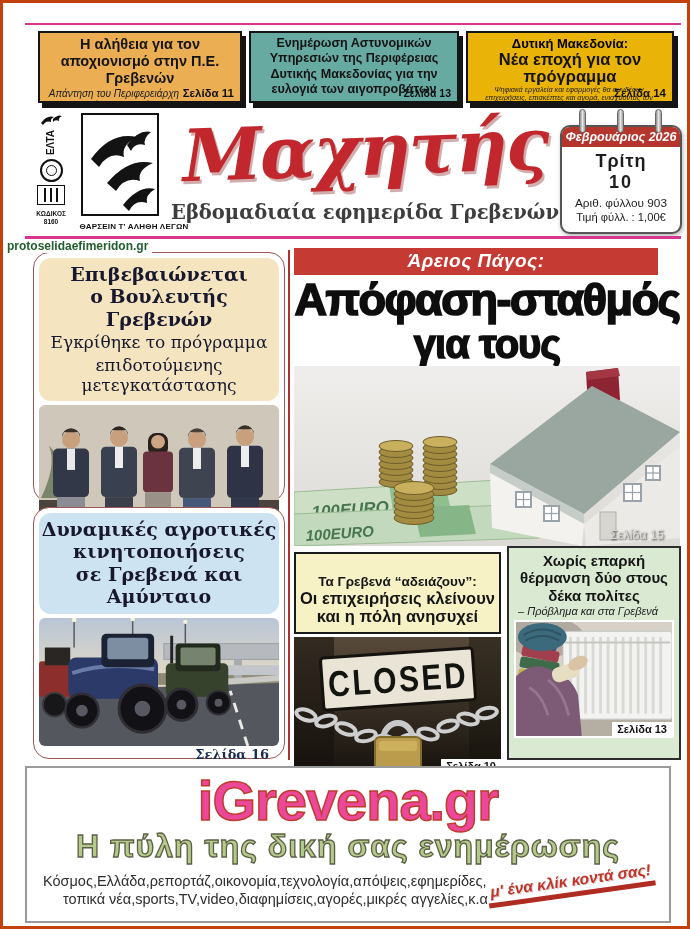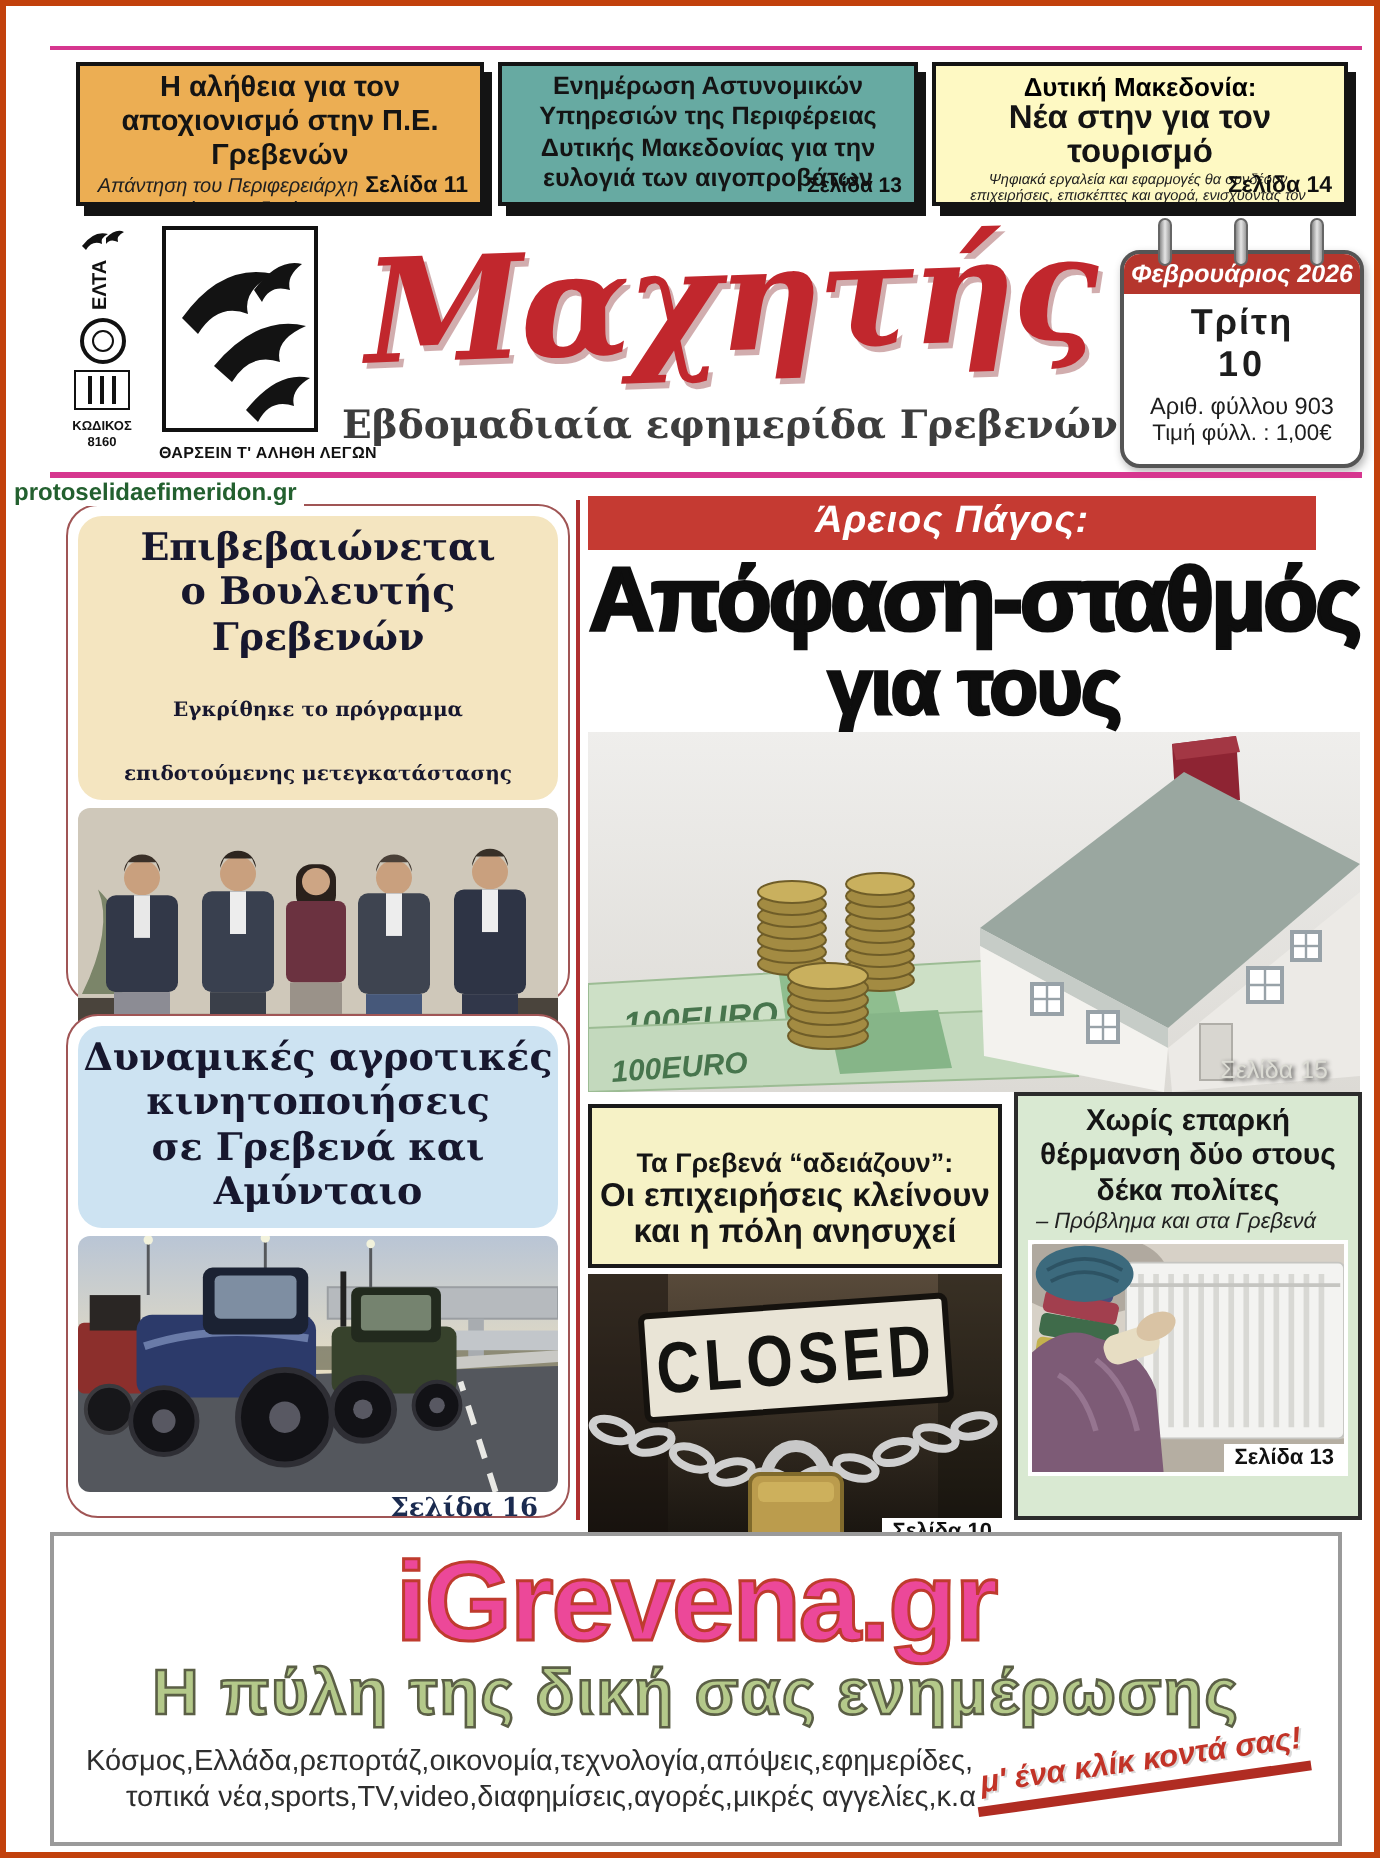--- a/index.html
+++ b/index.html
@@ -19,21 +19,21 @@
   }
   .teaser .t-title { font-weight:bold; line-height:1.18; color:#141414; }
   .teaser .t-sub { font-style:italic; color:#202020; line-height:1.12; }
   .teaser .t-page { position:absolute; right:6px; bottom:2px; font-weight:bold; font-size:11.5px; color:#101010; }
   #teaser-1 { left:35px; width:204px; background:#ecae53; }
   #teaser-1 .t-title { font-size:14.5px; }
   #teaser-1 .t-sub { font-size:10px; margin-top:1px; padding-right:52px; }
   #teaser-2 { left:246px; width:210px; background:#67aaa2; }
   #teaser-2 .t-title { font-size:12.6px; line-height:1.22; }
   #teaser-2 .t-page { font-size:10.5px; }
-  #teaser-3 { left:463px; width:208px; background:#fef9c3; }
+  #teaser-3 { left:463px; width:208px; background:#eab308; }
   #teaser-3 .t-kicker { font-weight:bold; font-size:13px; }
   #teaser-3 .t-title { font-size:16.5px; line-height:1; }
   #teaser-3 .t-sub { font-size:7.3px; margin-top:2px; padding:0 4px 0 2px; }
 
   
   #elta-strip { left:22px; top:110px; width:52px; display:flex; flex-direction:column; align-items:center; gap:3px; }
   .elta-label { font-size:10px; font-weight:bold; transform:rotate(-90deg); margin:8px 0; color:#111; }
   .stamp-circle { width:23px; height:23px; border:2px solid #111; border-radius:50%; display:flex; align-items:center; justify-content:center; }
   .stamp-circle-inner { width:11px; height:11px; border:1.5px solid #111; border-radius:50%; }
   .stamp-rect { width:28px; height:20px; border:1px solid #111; display:flex; justify-content:space-around; padding:2px 4px; }
@@ -66,21 +66,21 @@
   #watermark { left:2px; top:236px; font-size:12px; font-weight:bold; color:#23602f; background:#fff; padding:0 4px 0 2px; z-index:5; }
 
   
   .frame { position:absolute; left:30px; width:252px; border:1.5px solid #a05555; border-radius:16px; background:#fff; padding:5px 5px 2px; }
   #frame-1 { top:249px; height:250px; }
   #frame-2 { top:504px; height:252px; }
   .soft-box { border-radius:12px; text-align:center; padding:5px 2px 6px; }
   #frame-1 .soft-box { background:#f4e5c0; }
   #frame-2 .soft-box { background:#cde3f2; }
   .soft-title { font-family:"DejaVu Serif", serif; font-weight:bold; font-size:19px; line-height:1.18; color:#17172e; }
-  .soft-sub { font-family:"DejaVu Serif", serif; font-weight:bold; font-size:10px; line-height:1.2; color:#17172e; margin-top:20px; }
+  .soft-sub { font-family:"DejaVu Serif", serif; font-weight:normal; font-size:17px; line-height:1.2; color:#17172e; margin-top:2px; }
   .frame-photo { display:block; width:100%; border-radius:6px; margin-top:4px; }
   .frame-caption { text-align:right; padding-right:10px; font-family:"DejaVu Serif", serif; font-weight:bold; font-size:13px; color:#1b2b50; margin-top:1px; }
 
   #col-divider { left:285px; top:247px; width:2px; height:510px; background:#b03030; }
 
   
   #kicker-bar { left:291px; top:245px; width:364px; height:27px; background:#c53a32;
     color:#fff; font-style:italic; font-weight:bold; font-size:19px; text-align:center; line-height:26px; letter-spacing:0.5px; }
   #headline { left:289px; top:274px; width:390px; text-align:center; color:#0e0e0e; }
   #headline .h1 { font-size:45px; font-weight:bold; line-height:1.02; letter-spacing:-1.5px; -webkit-text-stroke:1.7px #0e0e0e; }
@@ -124,21 +124,21 @@
     <div class="t-title">Η αλήθεια για τον αποχιονισμό στην Π.Ε. Γρεβενών</div>
     <div class="t-sub">Απάντηση του Περιφερειάρχη Δυτικής Μακεδονίας</div>
     <div class="t-page">Σελίδα 11</div>
   </div>
   <div class="teaser" id="teaser-2">
     <div class="t-title">Ενημέρωση Αστυνομικών Υπηρεσιών της Περιφέρειας Δυτικής Μακεδονίας για την ευλογιά των αιγοπροβάτων</div>
     <div class="t-page">Σελίδα 13</div>
   </div>
   <div class="teaser" id="teaser-3">
     <div class="t-kicker">Δυτική Μακεδονία:</div>
-    <div class="t-title">Νέα στην για τον τουρισμό</div>
+    <div class="t-title">Νέα εποχή για τον πρόγραμμα</div>
     <div class="t-sub">Ψηφιακά εργαλεία και εφαρμογές θα συνδέουν επιχειρήσεις, επισκέπτες και αγορά, ενισχύοντας τον τουρισμό όλο τον χρόνο</div>
     <div class="t-page">Σελίδα 14</div>
   </div>
 
   <div class="abs" id="elta-strip">
     <svg width="24" height="13" viewBox="0 0 24 13">
       <path d="M2,10 Q8,2 15,4 Q11,6 12,9 Q7,7 4,12 Z M14,6 Q19,1 23,3 Q19,5 20,8 Q16,6 14,9 Z" fill="#111"></path>
     </svg>
     <div class="elta-label">ΕΛΤΑ</div>
     <div class="stamp-circle">

